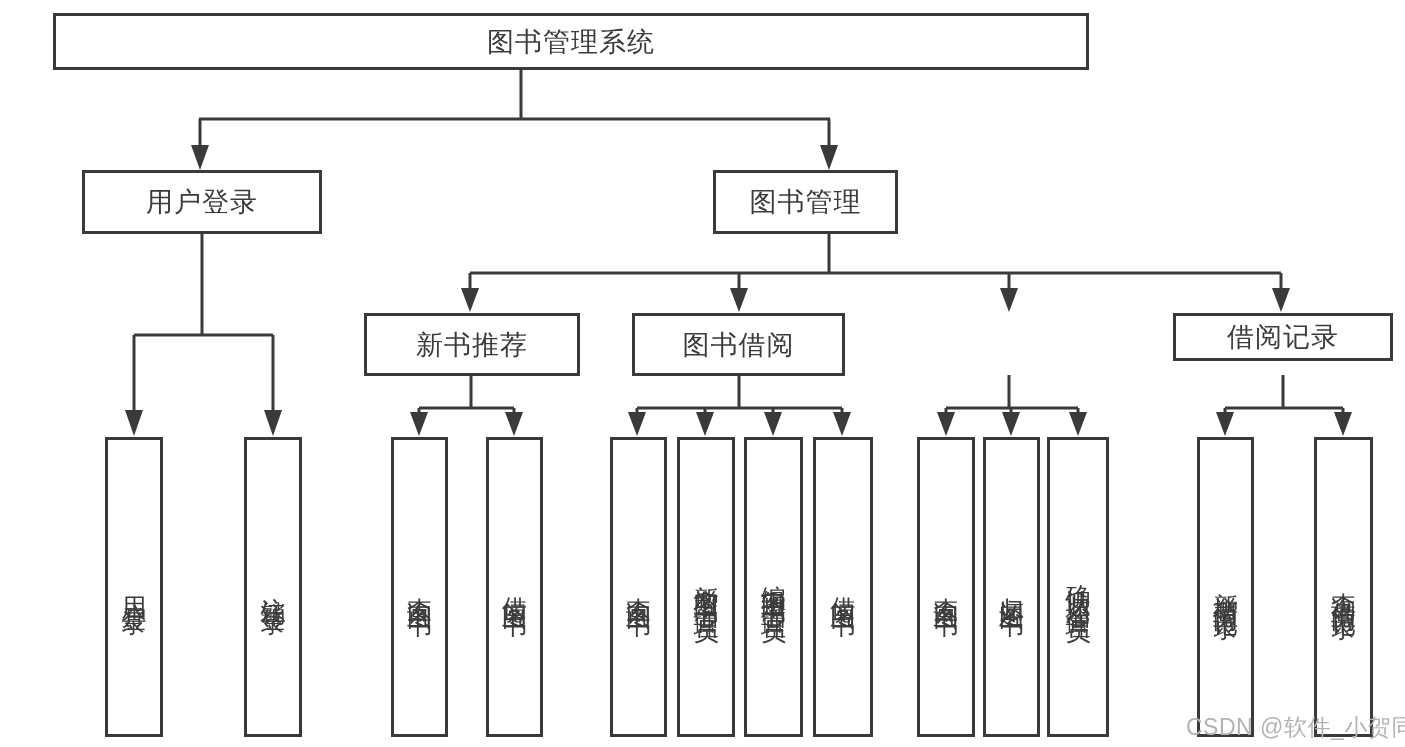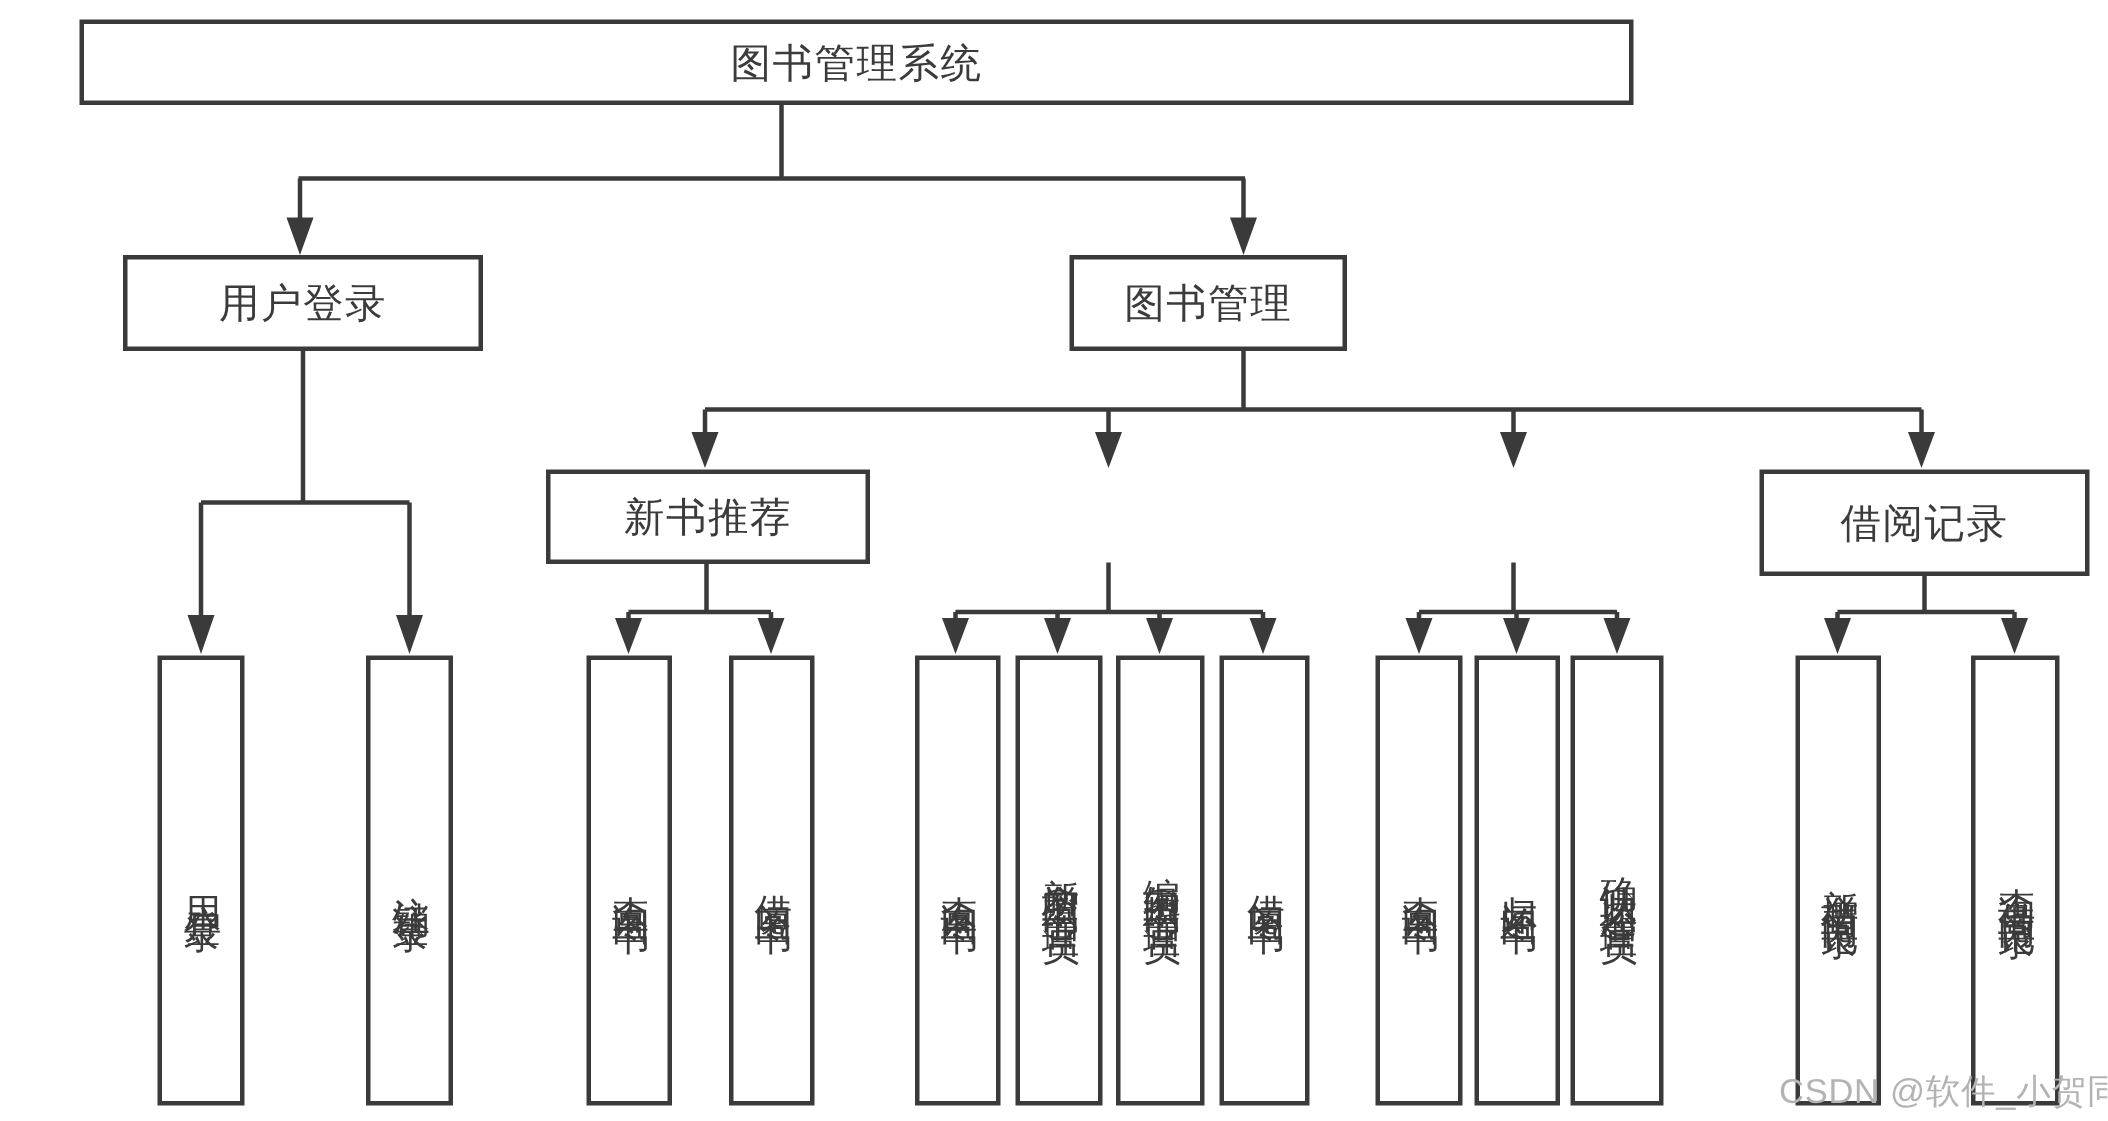--- a/index.html
+++ b/index.html
@@ -146,21 +146,22 @@
       <polygon points="1334,412 1352,412 1343,436"></polygon>
     </g>
   </svg>
 
   <div class="node hbox" style="left:21px; top:13px; width:1036px; height:57px;margin-left:32px;">图书管理系统</div>
 
   <div class="node hbox" style="left:82px; top:170px; width:240px; height:64px;">用户登录</div>
   <div class="node hbox" style="left:713px; top:170px; width:185px; height:64px;">图书管理</div>
 
   <div class="node hbox" style="left:364px; top:313px; width:216px; height:63px;">新书推荐</div>
-  <div class="node hbox" style="left:1173px; top:313px; width:220px; height:71px;">借阅记录</div>
+  <div class="node hbox" style="left:632px; top:313px; width:213px; height:63px;">图书借阅</div>
+  <div class="node hbox" style="left:1173px; top:313px; width:220px; height:48px;">借阅记录</div>
 
   <div class="node vbox" style="left:105px; top:437px; width:58px; height:300px;">用户登录</div>
   <div class="node vbox" style="left:244px; top:437px; width:58px; height:300px;">注销登录</div>
 
   <div class="node vbox" style="left:391px; top:437px; width:57px; height:300px;">查询图书</div>
   <div class="node vbox" style="left:486px; top:437px; width:57px; height:300px;">借阅图书</div>
 
   <div class="node vbox" style="left:610px; top:437px; width:57px; height:300px;">查询图书</div>
   <div class="node vbox" style="left:677px; top:437px; width:58px; height:300px;">新增图书（管理员）</div>
   <div class="node vbox" style="left:744px; top:437px; width:59px; height:300px;">编辑图书（管理员）</div>

